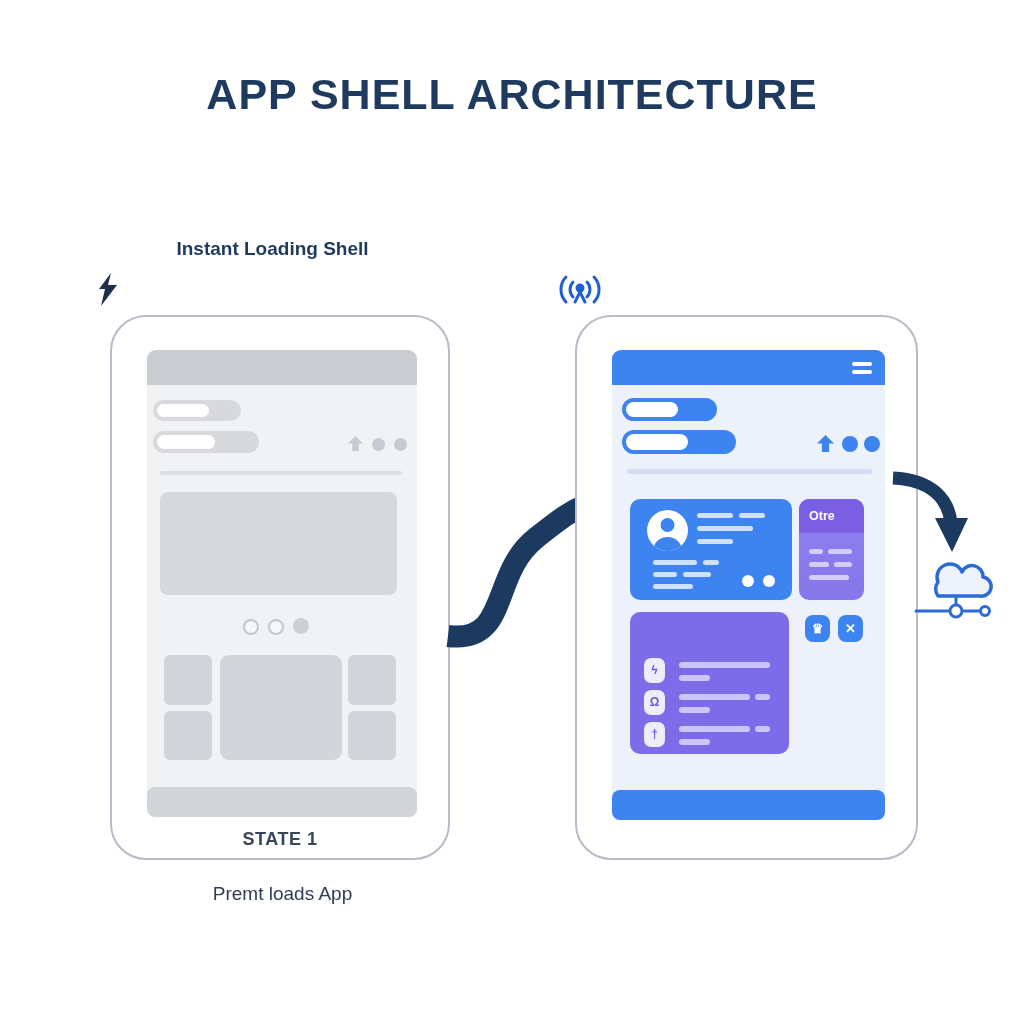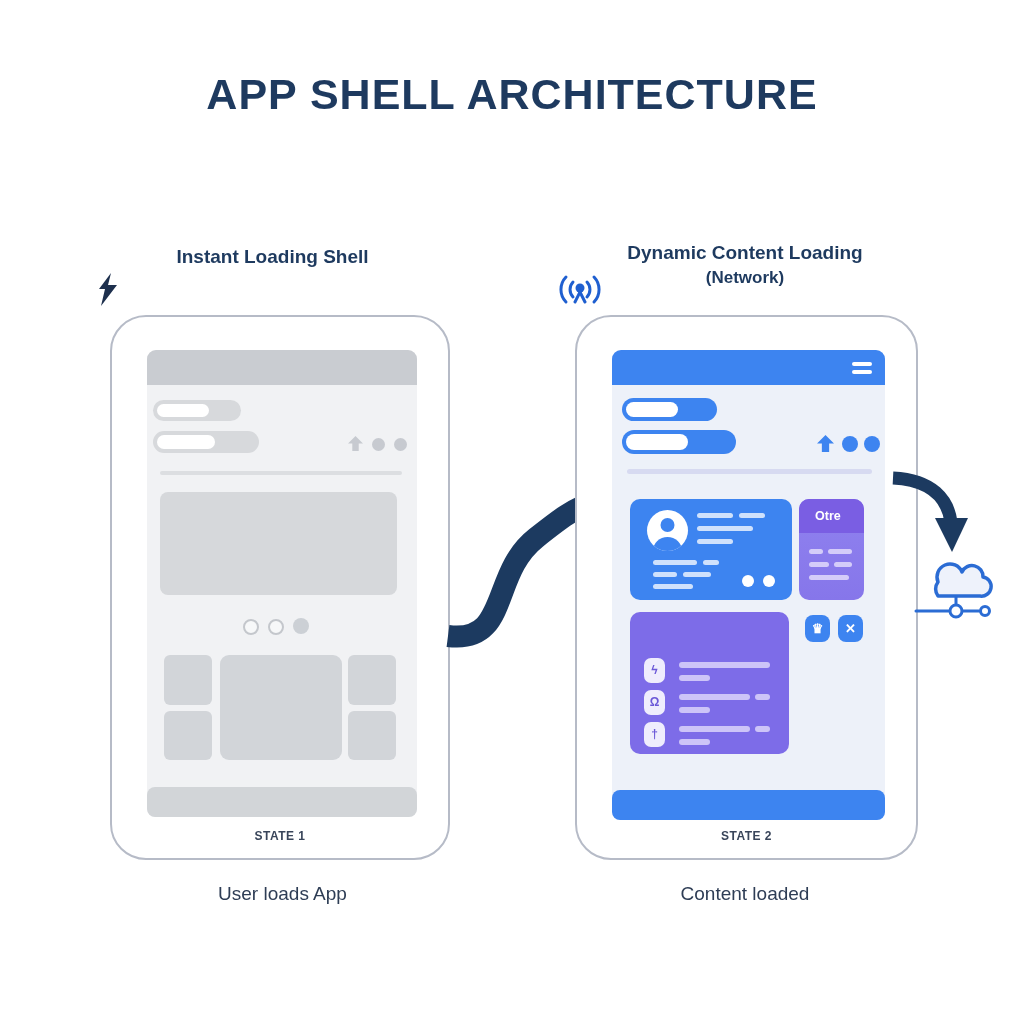--- a/index.html
+++ b/index.html
@@ -8,21 +8,21 @@
   .abs{position:absolute;}
   .ctr{text-align:center;}
 
   
   .title{left:0;top:70px;width:1024px;font-size:43px;font-weight:bold;letter-spacing:1px;
          color:#1e3a5f;text-align:center;}
 
   
   .col-head{font-size:19px;font-weight:bold;color:#1e3a5f;line-height:26px;}
   .col-sub{font-size:17px;font-weight:600;color:#1e3a5f;line-height:24px;}
-  .head-left{left:100px;top:244px;width:345px;}
+  .head-left{left:100px;top:236px;width:345px;}
   .head-right{left:565px;top:240px;width:360px;}
 
   
   .phone{background:#ffffff;border:2px solid #b6bbc7;border-radius:36px;box-sizing:border-box;}
   .phone-left{left:110px;top:315px;width:340px;height:545px;}
   .phone-right{left:575px;top:315px;width:343px;height:545px;}
   .screen{position:absolute;left:35px;top:33px;border-radius:9px;}
   .screen-left{width:270px;height:467px;background:#f1f2f4;}
   .screen-right{width:273px;height:470px;background:#edf1f9;}
 
@@ -45,34 +45,34 @@
   .b-pill{position:absolute;background:#3d84f0;border-radius:12px;}
   .b-line{position:absolute;background:#d7daf1;border-radius:3px;}
   .b-icon-dot{position:absolute;width:16px;height:16px;border-radius:50%;background:#3d84f0;}
   .card-blue{position:absolute;left:18px;top:149px;width:162px;height:101px;background:#3d84f0;border-radius:10px;}
   .avatar{position:absolute;left:17px;top:11px;width:41px;height:41px;border-radius:50%;background:#ffffff;overflow:hidden;}
   .ln{position:absolute;height:5px;border-radius:3px;background:#cfe1fc;}
   .wdot{position:absolute;width:12px;height:12px;border-radius:50%;background:#ffffff;}
   .card-side{position:absolute;left:187px;top:149px;width:65px;height:101px;border-radius:10px;
              background:linear-gradient(180deg,#9082ef,#8676ea);overflow:hidden;}
   .card-side .hd{position:absolute;left:0;top:0;width:100%;height:34px;background:#7a5ee3;
-                 color:#ffffff;font-size:12.5px;font-weight:bold;line-height:34px;padding-left:16px;box-sizing:border-box;}
+                 color:#ffffff;font-size:12.5px;font-weight:bold;line-height:34px;padding-left:10px;box-sizing:border-box;}
   .pln{position:absolute;height:5px;border-radius:3px;background:#d4ccf9;}
   .card-list{position:absolute;left:18px;top:262px;width:159px;height:142px;border-radius:10px;background:#7d6ce8;overflow:hidden;}
   .card-list .hd{position:absolute;left:0;top:0;width:100%;height:38px;background:#6d59dd;
                  color:#ffffff;font-size:15px;font-weight:bold;line-height:38px;padding-left:17px;box-sizing:border-box;}
   .tile{position:absolute;left:14px;width:21px;height:25px;background:rgba(255,255,255,0.88);border-radius:7px;
         color:#6b58d8;font-size:12px;font-weight:bold;text-align:center;line-height:25px;}
   .lln{position:absolute;height:6px;border-radius:3px;background:#cdc4f8;}
   .sq-btn{position:absolute;width:25px;height:27px;border-radius:8px;background:#3d84f0;color:#ffffff;
           font-size:13px;font-weight:bold;text-align:center;line-height:27px;}
   .b-footer{position:absolute;left:0;top:440px;width:100%;height:30px;background:#3d84f0;border-radius:8px;}
 
   
-  .state{font-size:12px;font-weight:600;letter-spacing:0.5px;color:#39455a;text-align:center;}
+  .state{font-size:18px;font-weight:600;letter-spacing:0.5px;color:#39455a;text-align:center;}
   .caption{font-size:19px;color:#2e3d55;line-height:27px;text-align:center;}
   .midnote{left:448px;top:370px;width:135px;font-size:18.5px;color:#2e3d55;line-height:24px;text-align:center;}
   .state-left{left:110px;top:829px;width:340px;}
   .state-right{left:575px;top:829px;width:343px;}
   .cap-left{left:115px;top:880px;width:335px;}
   .cap-right{left:560px;top:880px;width:370px;}
   svg{display:block;}
 </style>
 </head>
 <body>
@@ -84,24 +84,20 @@
   <div class="abs head-left ctr">
     <div class="col-head">Instant Loading Shell</div>
   </div>
 
   <div class="abs" style="left:96px;top:273px;">
     <svg width="24" height="34" viewBox="0 0 24 34">
         <polygon points="15,0 3,16 9,16 5,33 21,12 12,12" fill="#1d2f4d"></polygon>
       </svg>
   </div>
 
-  <div class="abs head-right ctr">
-    <div class="col-head">Dynamic Content Loading</div>
-    <div class="col-sub">(Network)</div>
-  </div>
 
   <div class="abs" style="left:556px;top:274px;">
     <svg width="48" height="32" viewBox="0 0 48 32">
       <g stroke="#1f5fd0" stroke-width="3" fill="none" stroke-linecap="round">
         <path d="M17,8 a11,11 0 0 0 0,15"></path>
           <path d="M31,8 a11,11 0 0 1 0,15"></path>
         <path d="M10,3 a18,18 0 0 0 0,25"></path>
           <path d="M38,3 a18,18 0 0 1 0,25"></path>
         <path d="M24,18 L19,28"></path>
           <path d="M24,18 L29,28"></path>
@@ -218,21 +214,20 @@
       <div class="sq-btn" style="left:193px;top:265px;">
         <span>♛</span>
       </div>
       <div class="sq-btn" style="left:226px;top:265px;">
         <span>✕</span>
       </div>
 
       <div class="b-footer"></div>
     </div>
   </div>
-  <div class="abs state state-right">STATE 2</div>
 
   <div class="abs" style="left:888px;top:462px;">
     <svg width="95" height="105" viewBox="0 0 95 105">
       <path d="M5,16 C45,18 60,38 63,60" fill="none" stroke="#1c3a60" stroke-width="13"></path>
       <polygon points="47,56 80,56 64,90" fill="#1c3a60"></polygon>
     </svg>
   </div>
 
   <div class="abs" style="left:908px;top:540px;">
     <svg width="95" height="85" viewBox="0 0 95 85">
@@ -243,19 +238,18 @@
         <path d="M48,57 L48,64"></path>
         <path d="M8,71 L41,71"></path>
         <path d="M55,71 L71,71"></path>
       </g>
       <circle cx="48" cy="71" r="6" fill="#ffffff" stroke="#2b6cd4" stroke-width="3"></circle>
       <circle cx="77" cy="71" r="4.5" fill="#ffffff" stroke="#2b6cd4" stroke-width="3"></circle>
     </svg>
   </div>
 
   <div class="abs caption cap-left">
-    <span style="display:block">User loads App</span>
+    <span style="display:block">Premt loads App</span>
   </div>
   <div class="abs caption cap-right">
-    <span style="display:block">Content loaded</span>
   </div>
 
 </div>
 
 </body></html>

